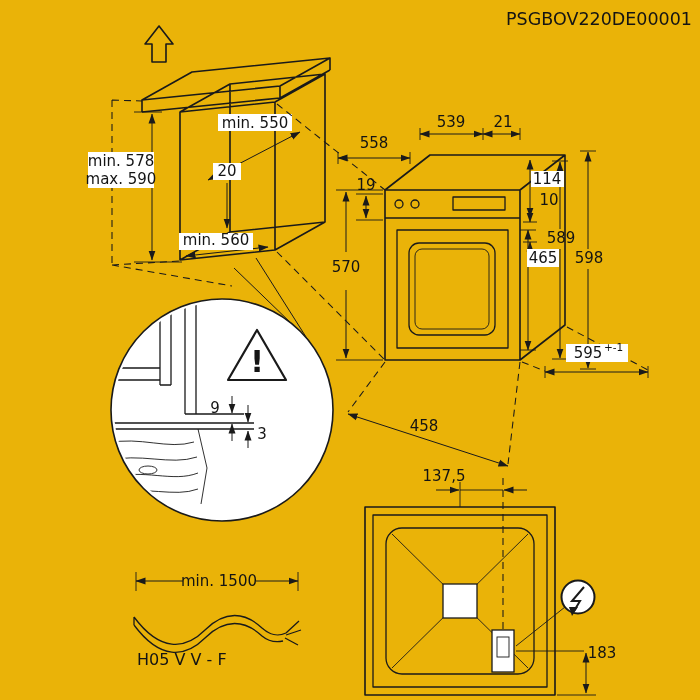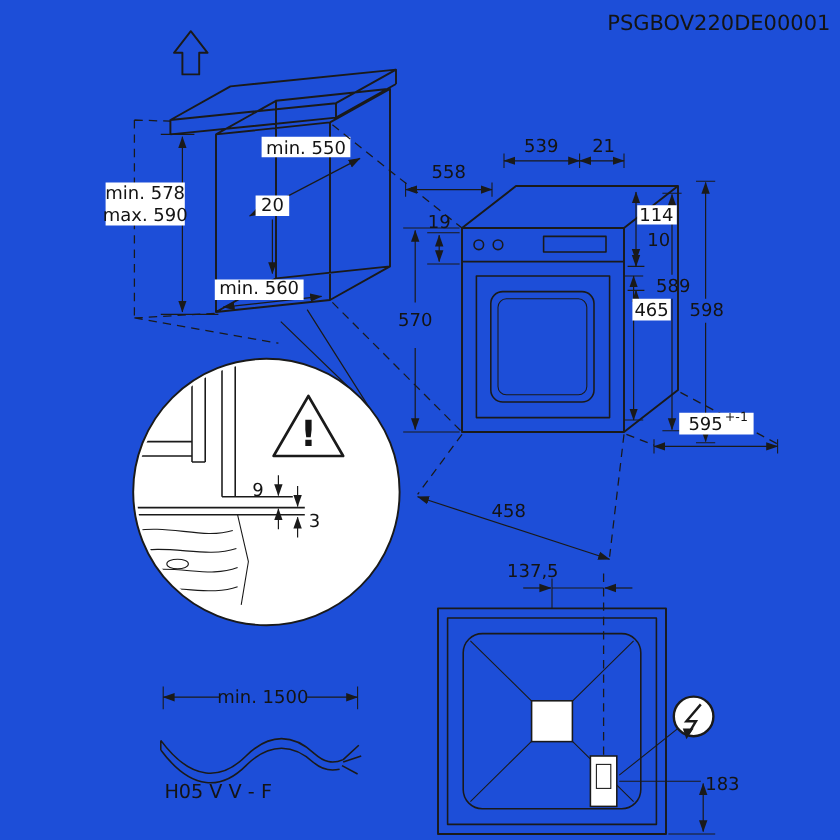--- a/index.html
+++ b/index.html
@@ -1,16 +1,16 @@
 <!DOCTYPE html>
 <html><head>
 <meta charset="utf-8">
 <style>
   html,body{margin:0;padding:0;background:#ffffff;}
-  #stage{width:700px;height:700px;position:relative;background:#1d4ed8;overflow:hidden;}
+  #stage{width:700px;height:700px;position:relative;background:#eab308;overflow:hidden;}
   svg{display:block;}
   text{font-family:"DejaVu Sans","Liberation Sans",sans-serif;fill:#141414;}
   .ln  {fill:none;stroke:#1a1a1a;stroke-width:1.6;stroke-linejoin:round;}
   .ln2 {fill:none;stroke:#1a1a1a;stroke-width:1.3;stroke-linejoin:round;}
   .thin{fill:none;stroke:#1a1a1a;stroke-width:0.9;}
   .dim {fill:none;stroke:#1a1a1a;stroke-width:1;}
   .dash{fill:none;stroke:#1a1a1a;stroke-width:1.05;stroke-dasharray:7 5;}
   .wf  {fill:#ffffff;stroke:none;}
   .wfs {fill:#ffffff;stroke:#1a1a1a;stroke-width:1.6;}
   .tri {fill:#ffffff;stroke:#1a1a1a;stroke-width:2.2;stroke-linejoin:round;}

